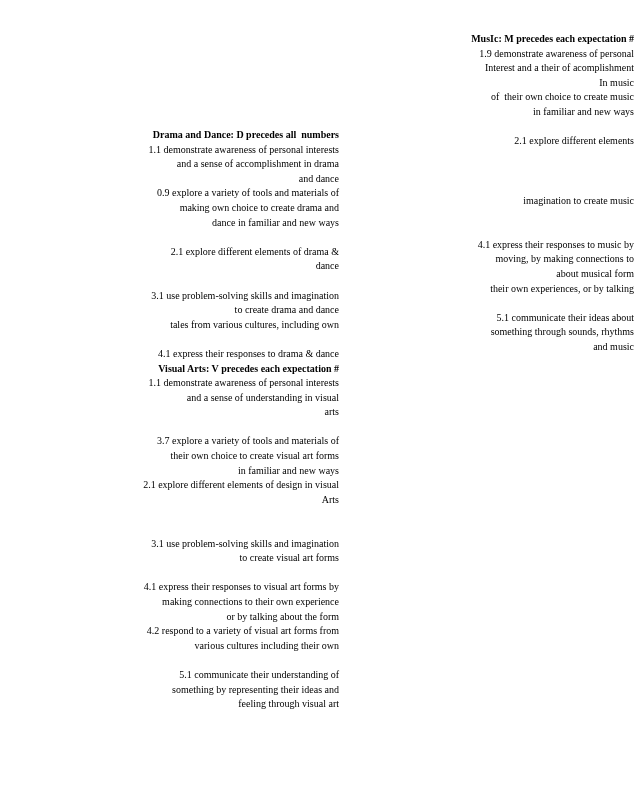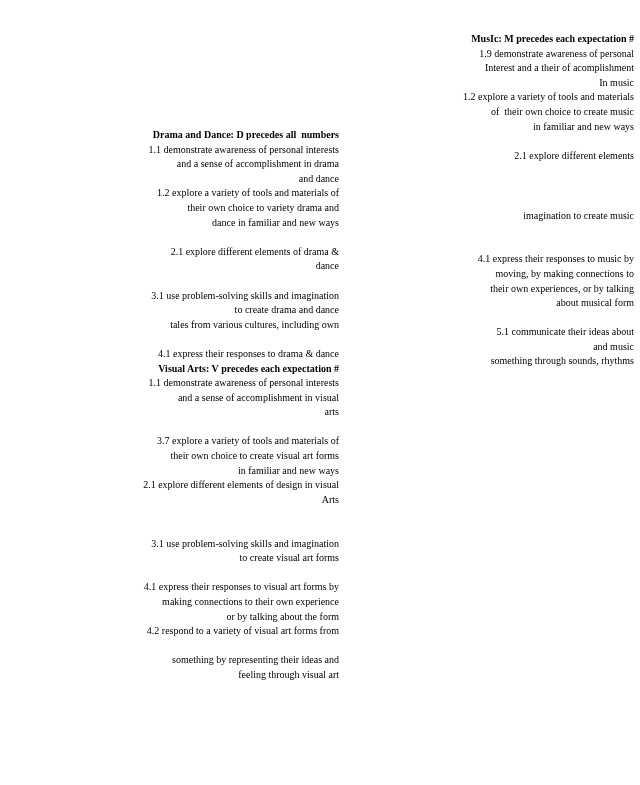--- a/index.html
+++ b/index.html
@@ -42,72 +42,73 @@
 </style>
 </head>
 <body>
 
 <div class="page">
   <div class="column col-left">
       <div class="line bold">Drama and Dance: D precedes all  numbers</div>
       <div class="line">1.1 demonstrate awareness of personal interests</div>
       <div class="line" style="padding-left: 25px;">and a sense of accomplishment in drama</div>
       <div class="line" style="padding-left: 11px;">and dance</div>
-      <div class="line">1.2 explore a variety of tools and materials of</div>
-      <div class="line" style="padding-left: 17px;">their own choice to variety drama and</div>
+      <div class="line">0.9 explore a variety of tools and materials of</div>
+      <div class="line" style="padding-left: 17px;">making own choice to create drama and</div>
       <div class="line" style="padding-left: 17px;">dance in familiar and new ways</div>
       <div class="line"></div>
       <div class="line">2.1 explore different elements of drama &amp;</div>
       <div class="line" style="padding-left: 12px;">dance</div>
       <div class="line"></div>
       <div class="line">3.1 use problem-solving skills and imagination</div>
       <div class="line" style="padding-left: 9px;">to create drama and dance</div>
       <div class="line" style="padding-left: 12px;">tales from various cultures, including own</div>
       <div class="line"></div>
       <div class="line">4.1 express their responses to drama &amp; dance</div>
       <div class="line bold">Visual Arts: V precedes each expectation #</div>
       <div class="line">1.1 demonstrate awareness of personal interests</div>
-      <div class="line" style="padding-left: 25px;">and a sense of accomplishment in visual</div>
+      <div class="line" style="padding-left: 25px;">and a sense of understanding in visual</div>
       <div class="line" style="padding-left: 11px;">arts</div>
       <div class="line"></div>
       <div class="line">3.7 explore a variety of tools and materials of</div>
       <div class="line" style="padding-left: 17px;">their own choice to create visual art forms</div>
       <div class="line" style="padding-left: 17px;">in familiar and new ways</div>
       <div class="line">2.1 explore different elements of design in visual</div>
       <div class="line" style="padding-left: 17px;">Arts</div>
       <div class="line"></div>
       <div class="line"></div>
       <div class="line">3.1 use problem-solving skills and imagination</div>
       <div class="line" style="padding-left: 9px;">to create visual art forms</div>
       <div class="line"></div>
       <div class="line">4.1 express their responses to visual art forms by</div>
       <div class="line" style="padding-left: 17px;">making connections to their own experience</div>
       <div class="line" style="padding-left: 17px;">or by talking about the form</div>
       <div class="line">4.2 respond to a variety of visual art forms from</div>
+      <div class="line" style="padding-left: 12px;">various cultures including their own</div>
       <div class="line"></div>
+      <div class="line">5.1 communicate their understanding of</div>
       <div class="line" style="padding-left: 17px;">something by representing their ideas and</div>
       <div class="line" style="padding-left: 17px;">feeling through visual art</div>
     </div>
   <div class="column col-right">
       <div class="line bold">MusIc: M precedes each expectation #</div>
       <div class="line">1.9 demonstrate awareness of personal</div>
       <div class="line" style="padding-left: 26px;">Interest and a their of acomplishment</div>
       <div class="line" style="padding-left: 26px;">In music</div>
-      <div class="line">1.2 explore a variety of tools and materials</div>
       <div class="line" style="padding-left: 17px;">of  their own choice to create music</div>
       <div class="line" style="padding-left: 17px;">in familiar and new ways</div>
       <div class="line"></div>
       <div class="line">2.1 explore different elements</div>
       <div class="line"></div>
       <div class="line"></div>
       <div class="line" style="padding-left: 8px; margin-top: 16px;">imagination to create music</div>
       <div class="line"></div>
       <div class="line"></div>
       <div class="line">4.1 express their responses to music by</div>
       <div class="line" style="padding-left: 17px;">moving, by making connections to</div>
+      <div class="line" style="padding-left: 17px;">about musical form</div>
       <div class="line" style="padding-left: 17px;">their own experiences, or by talking</div>
-      <div class="line" style="padding-left: 17px;">about musical form</div>
       <div class="line"></div>
       <div class="line">5.1 communicate their ideas about</div>
+      <div class="line" style="padding-left: 17px;">something through sounds, rhythms</div>
       <div class="line" style="padding-left: 17px;">and music</div>
-      <div class="line" style="padding-left: 17px;">something through sounds, rhythms</div>
     </div>
 </div>
 
 </body></html>

